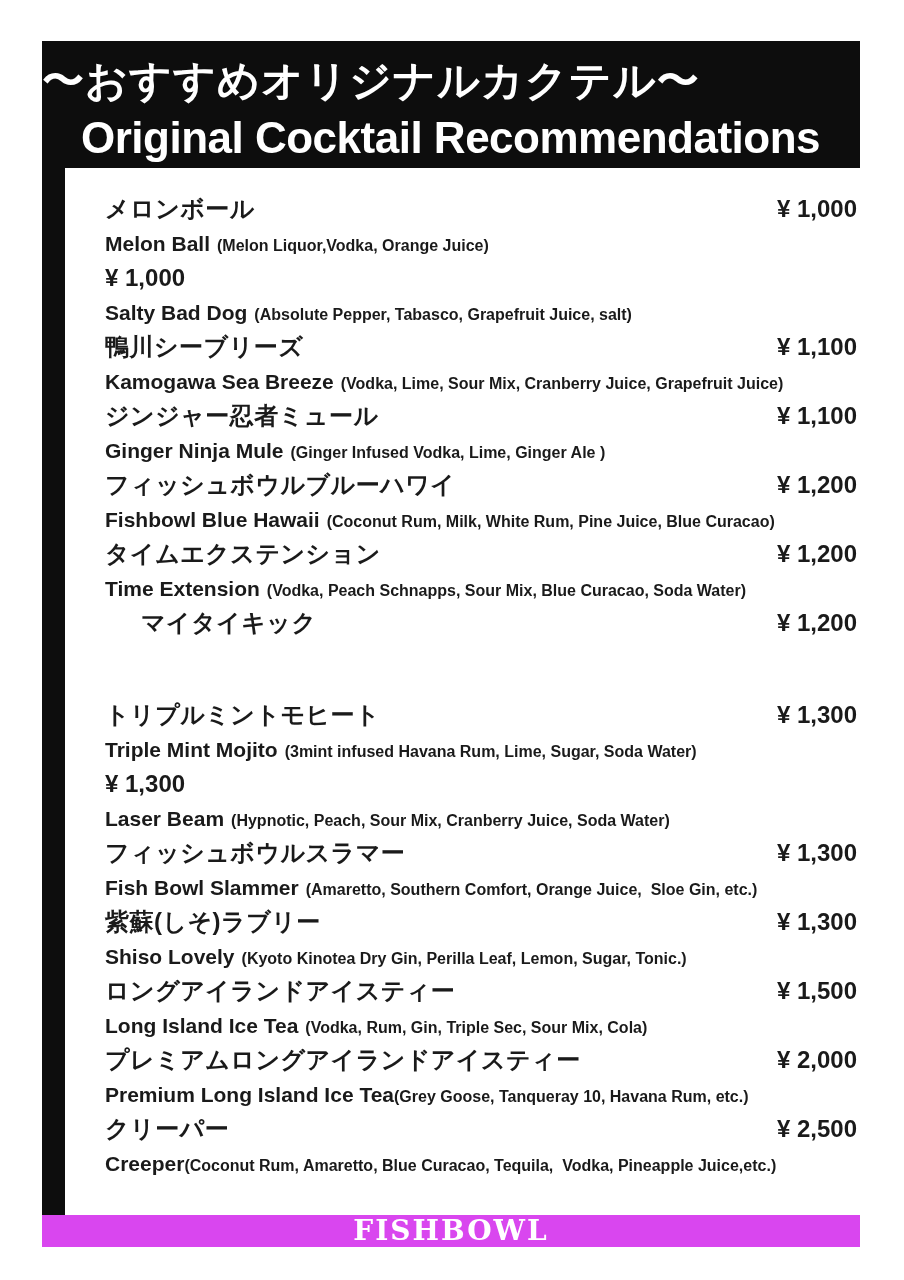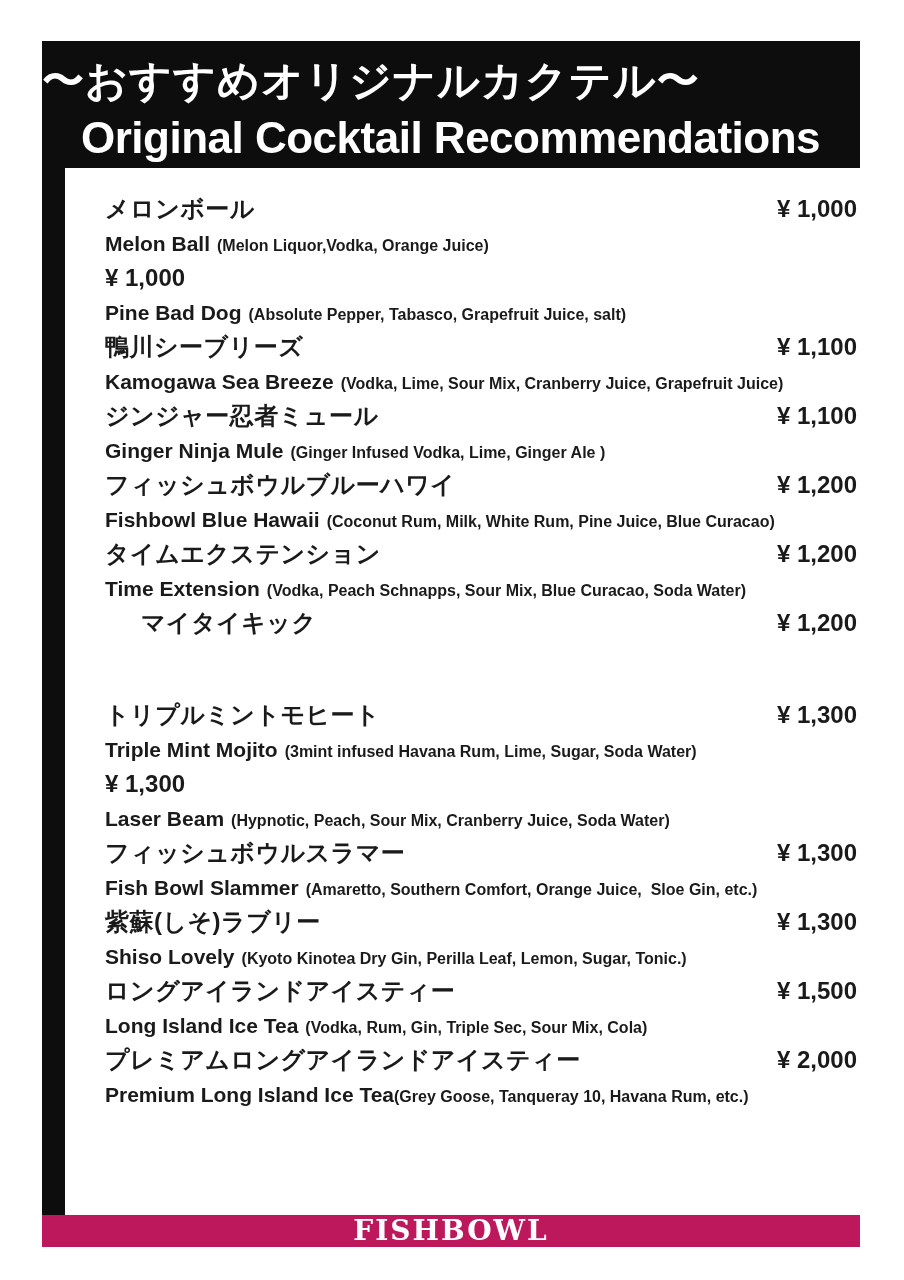--- a/index.html
+++ b/index.html
@@ -115,21 +115,21 @@
     font-weight: bold;
     line-height: 21px;
     white-space: nowrap;
   }
   .brand-band {
     position: absolute;
     left: 0;
     right: 0;
     bottom: 0;
     height: 32px;
-    background: #be185d;
+    background: #d946ef;
     text-align: center;
   }
   .brand {
     font-family: "DejaVu Serif", "Liberation Serif", serif;
     font-weight: bold;
     font-size: 28px;
     line-height: 31px;
     color: #ffffff;
     letter-spacing: 2px;
   }
@@ -154,21 +154,21 @@
     </div>
     <div class="row2">
       <span class="name-en">Melon Ball</span><span class="ingredients">(Melon Liquor,Vodka, Orange Juice)</span>
     </div>
   </div>
           <div class="item">
     <div class="row1">
       <span class="price">¥ 1,000</span>
     </div>
     <div class="row2">
-      <span class="name-en">Pine Bad Dog</span><span class="ingredients">(Absolute Pepper, Tabasco, Grapefruit Juice, salt)</span>
+      <span class="name-en">Salty Bad Dog</span><span class="ingredients">(Absolute Pepper, Tabasco, Grapefruit Juice, salt)</span>
     </div>
   </div>
           <div class="item">
     <div class="row1">
       <span class="name-jp">鴨川シーブリーズ</span>
       <span class="price">¥ 1,100</span>
     </div>
     <div class="row2">
       <span class="name-en">Kamogawa Sea Breeze</span><span class="ingredients">(Vodka, Lime, Sour Mix, Cranberry Juice, Grapefruit Juice)</span>
     </div>
@@ -252,20 +252,29 @@
   </div>
           <div class="item">
     <div class="row1">
       <span class="name-jp">プレミアムロングアイランドアイスティー</span>
       <span class="price">¥ 2,000</span>
     </div>
     <div class="row2">
       <span class="name-en">Premium Long Island Ice Tea</span><span class="ingredients tight">(Grey Goose, Tanqueray 10, Havana Rum, etc.)</span>
     </div>
   </div>
+          <div class="item">
+    <div class="row1">
+      <span class="name-jp">クリーパー</span>
+      <span class="price">¥ 2,500</span>
+    </div>
+    <div class="row2">
+      <span class="name-en">Creeper</span><span class="ingredients tight">(Coconut Rum, Amaretto, Blue Curacao, Tequila,  Vodka, Pineapple Juice,etc.)</span>
+    </div>
+  </div>
         </div>
     </div>
 
     <div class="brand-band">
       <span class="brand">FISHBOWL</span>
     </div>
 
   </div>
 </div>
 

